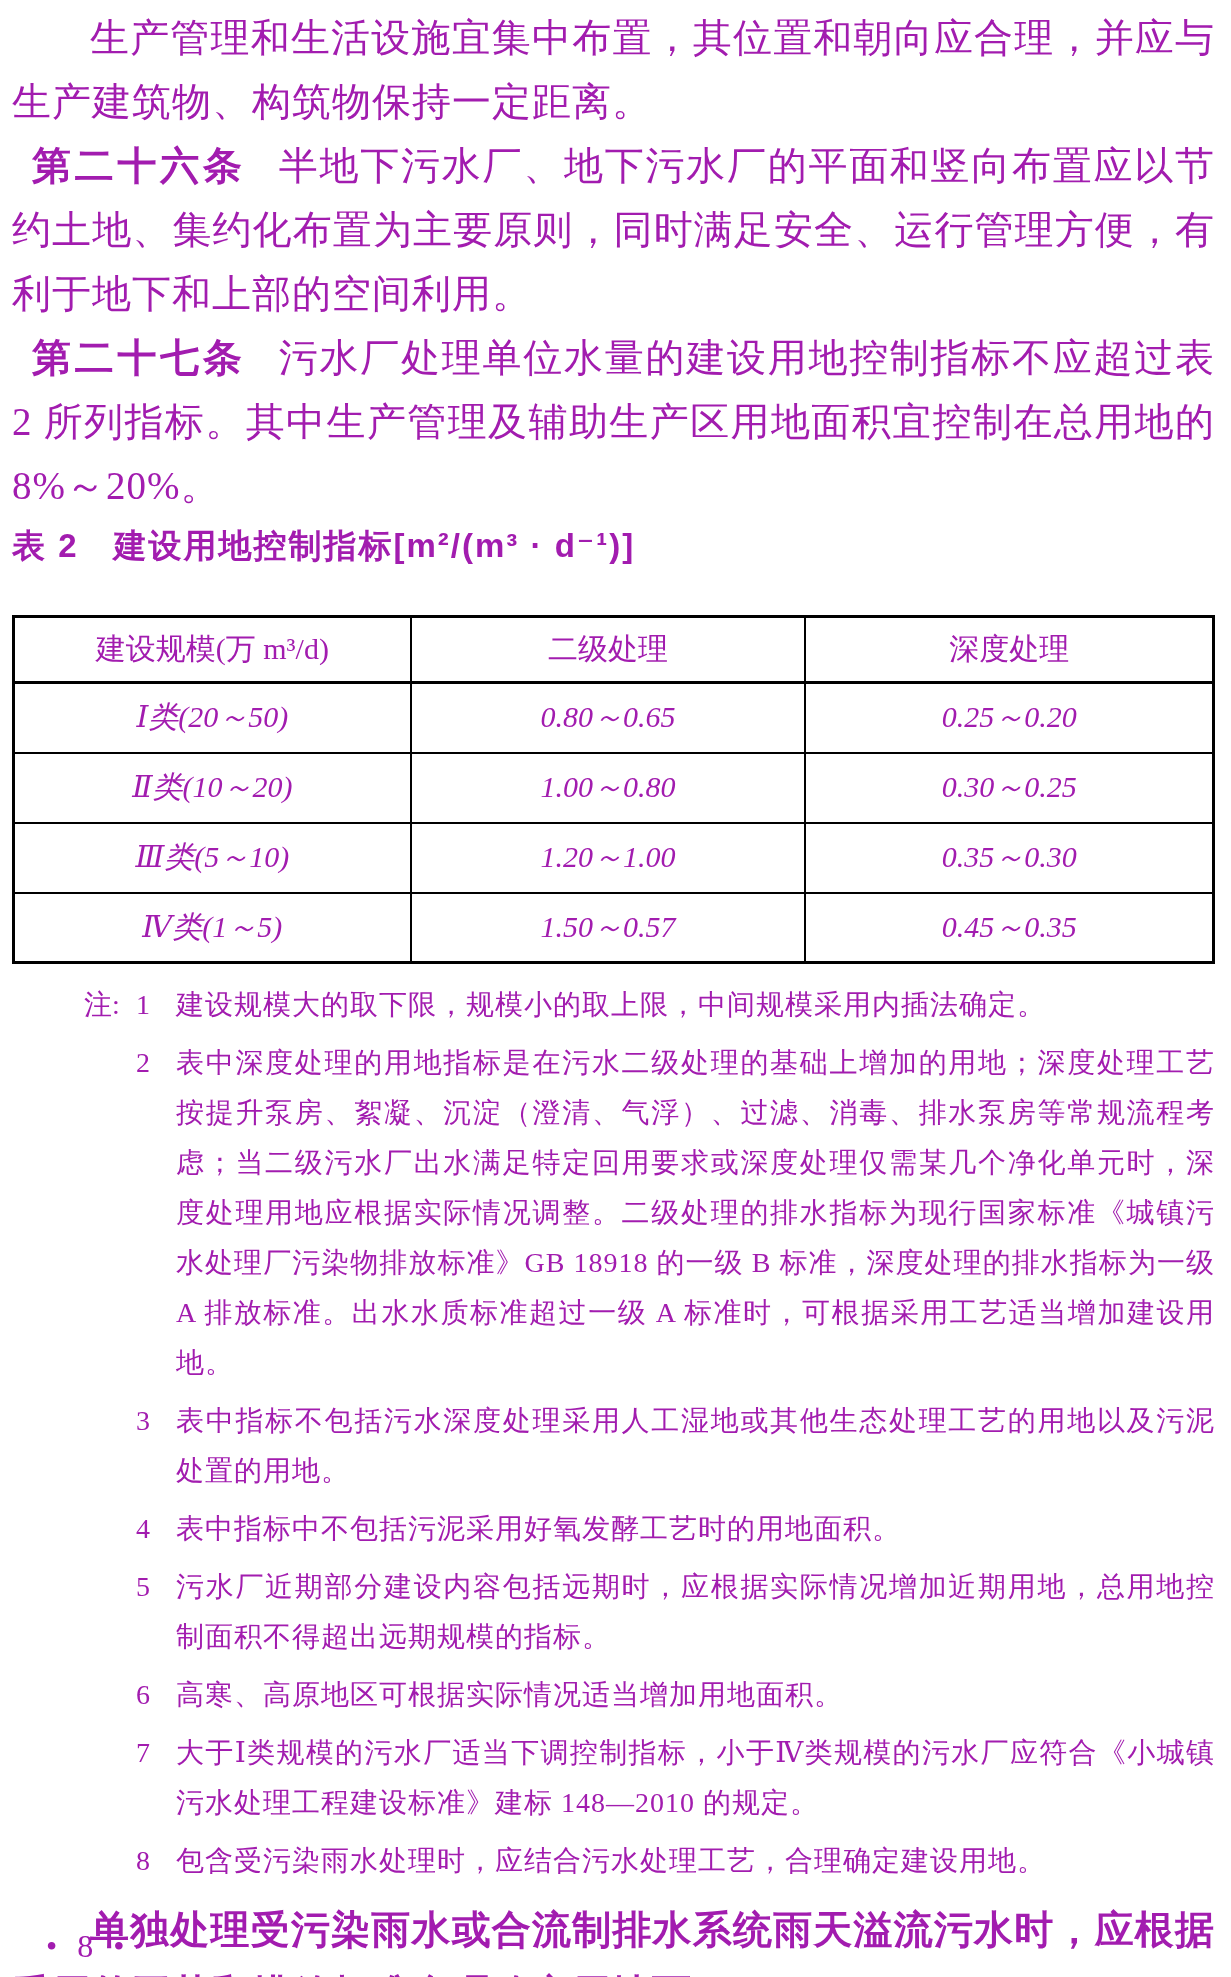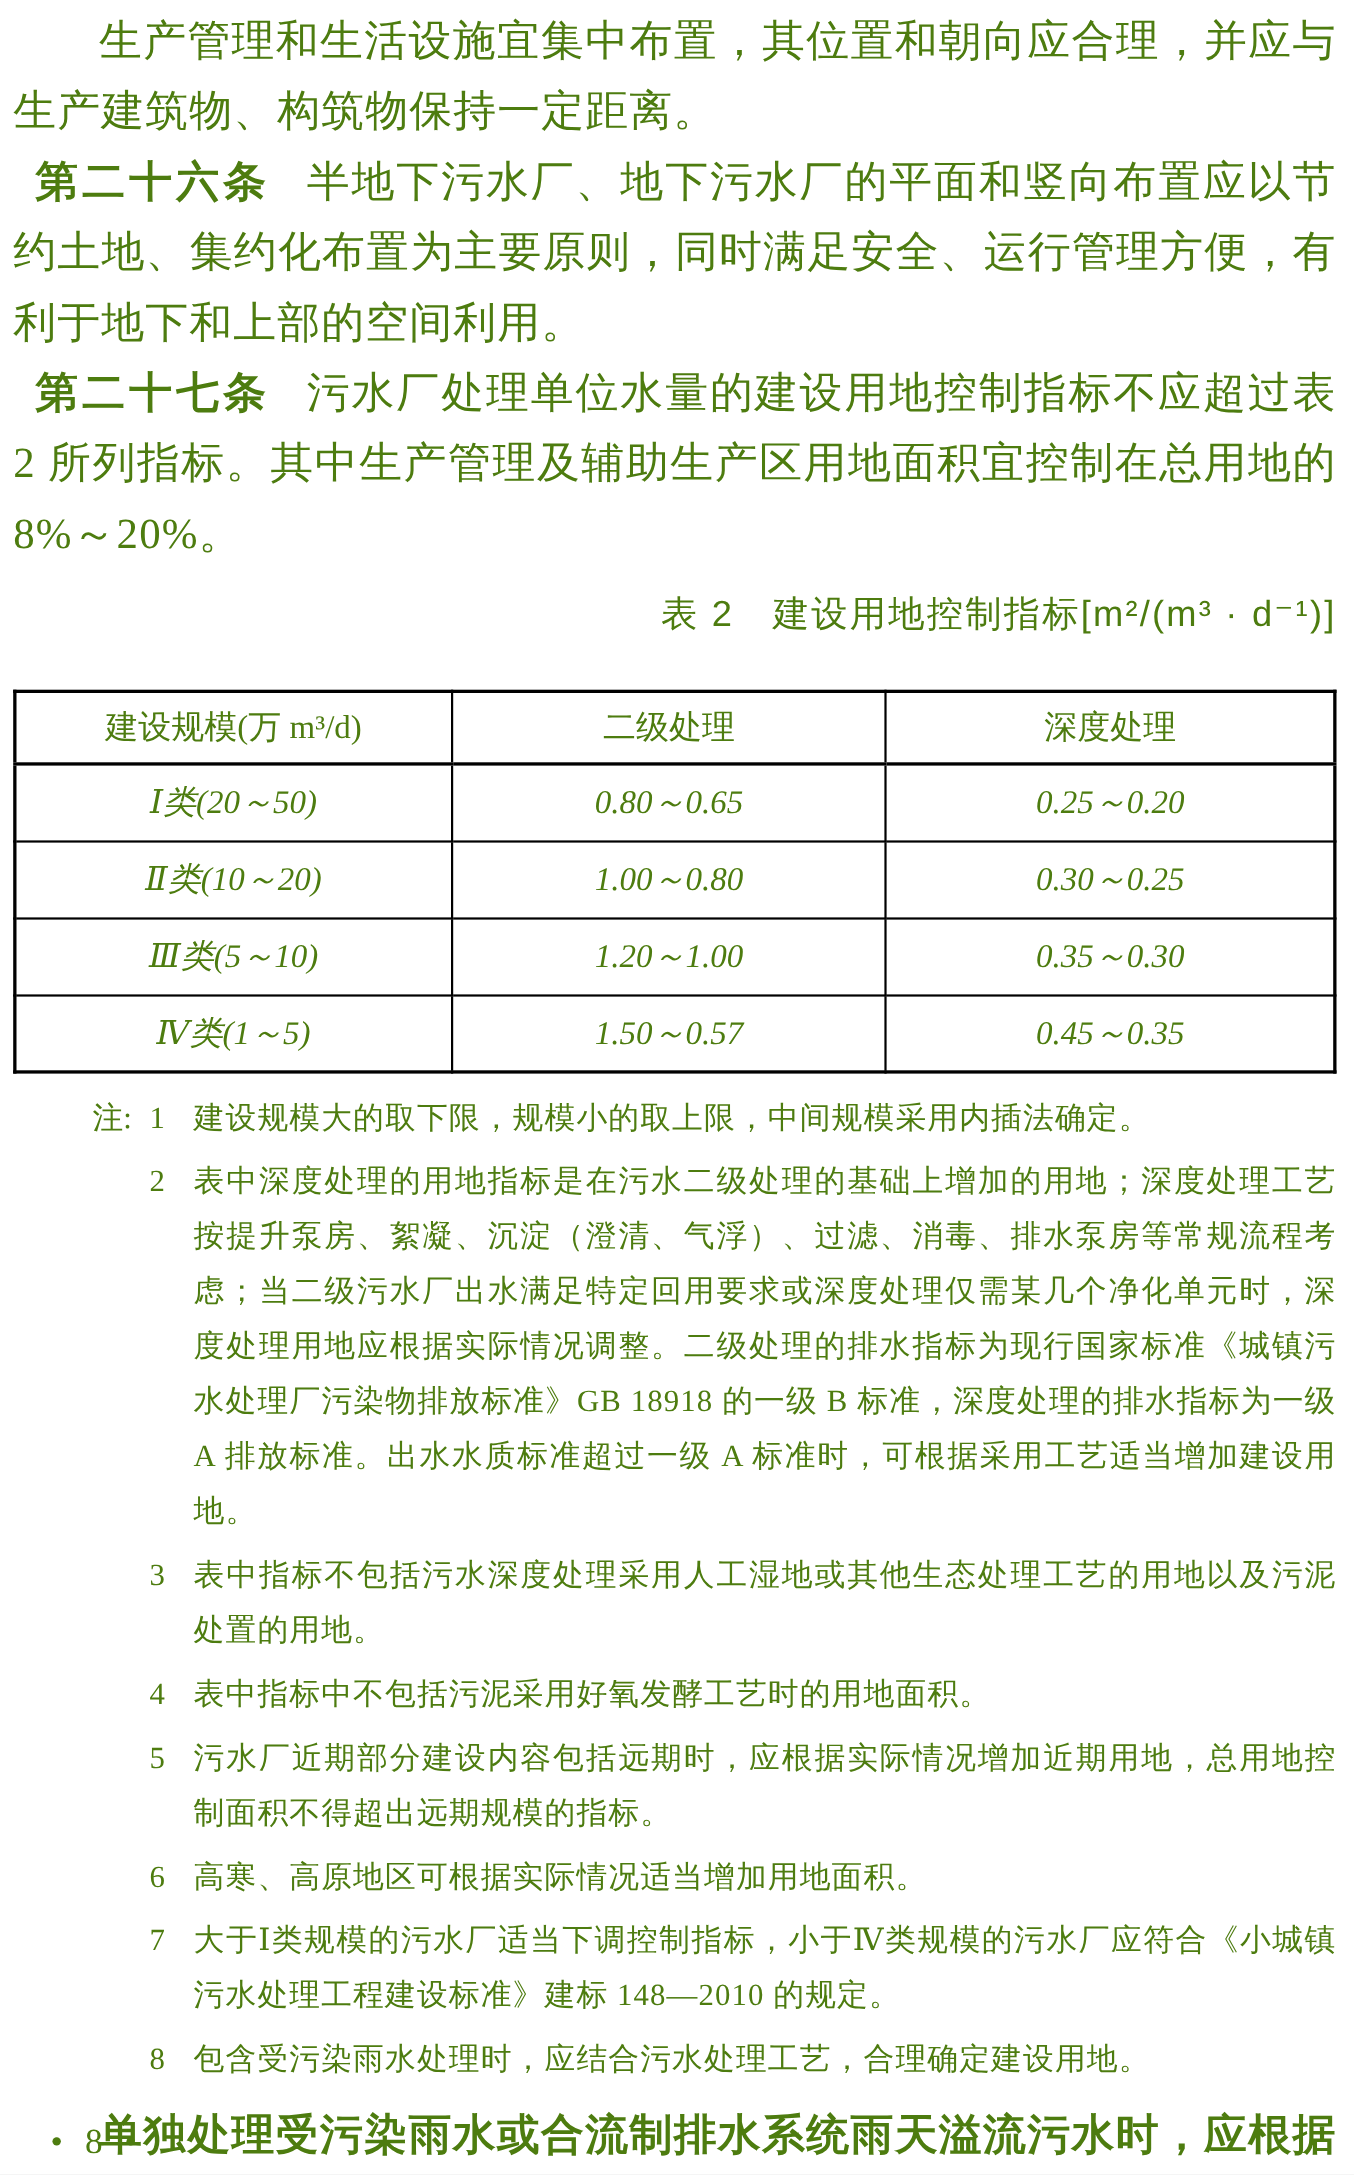--- a/index.html
+++ b/index.html
@@ -3,21 +3,21 @@
 <meta charset="utf-8">
 <style>
   * { box-sizing: border-box; }
   html, body { margin: 0; padding: 0; background: #e8e8e8; }
   .page {
     position: relative;
     width: 1231px;
     height: 1977px;
     margin: 0 auto;
     background: #ffffff;
-    color: #4d7c0f;
+    color: #a21caf;
     font-family: "Liberation Serif", "DejaVu Serif", serif;
     padding: 6px 16px 0 12px;
     overflow: hidden;
   }
   
   .body-para {
     margin: 0;
     font-size: 39px;
     line-height: 64px;
     text-align: justify;
@@ -26,24 +26,24 @@
   .indent { text-indent: 2em; }
   .art-label {
     font-family: "Liberation Sans", "DejaVu Sans", sans-serif;
     font-weight: bold;
     letter-spacing: 3px;
     margin-right: 0.85em;
     margin-left: 20px;
   }
   
   .tbl-caption {
-    margin: 18px 0 14px 0;
-    text-align: right;
+    margin: 6px 0 14px 0;
+    text-align: left;
     font-size: 33px;
-    font-weight: normal;
+    font-weight: bold;
     font-family: "Liberation Sans", "DejaVu Sans", sans-serif;
     letter-spacing: 2px;
   }
   
   table.spec {
     width: 100%;
     border-collapse: collapse;
     table-layout: fixed;
     border: 3px solid #000;
     margin-top: 46px;

